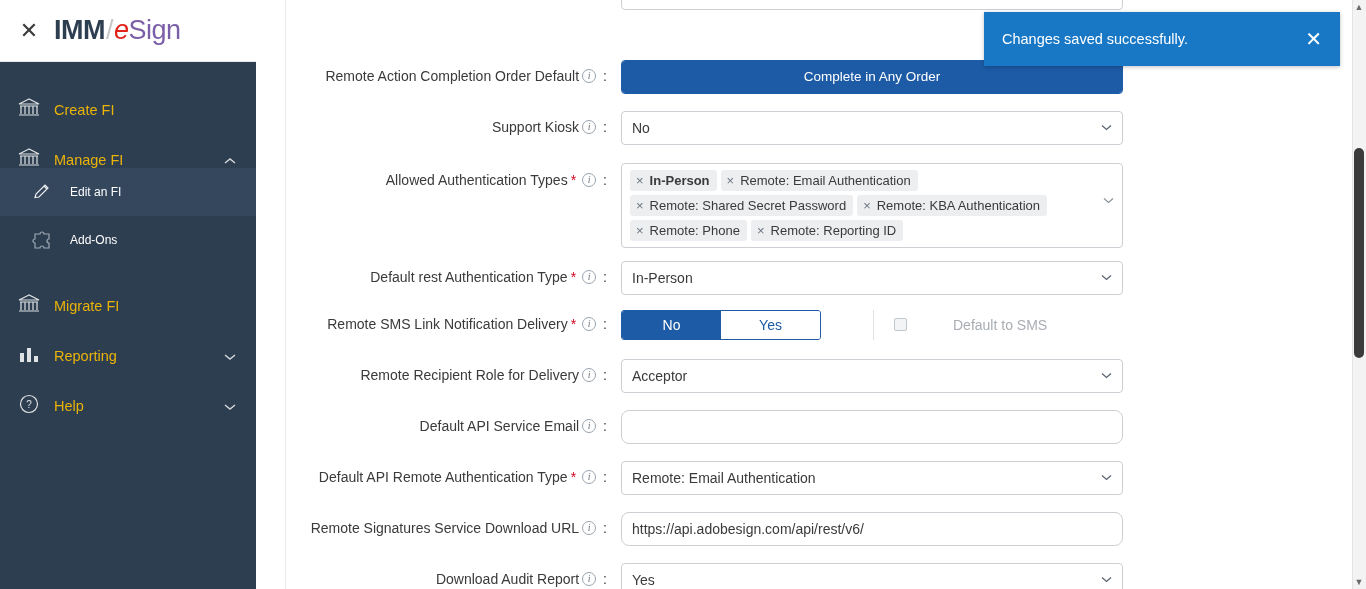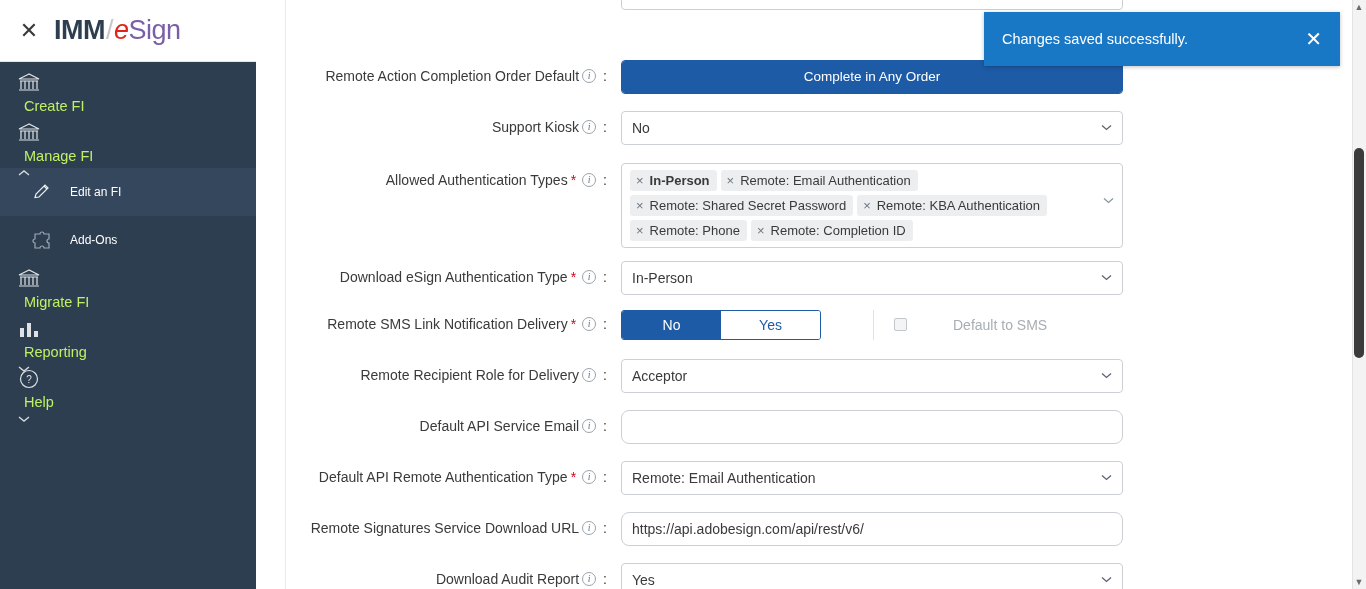--- a/index.html
+++ b/index.html
@@ -52,27 +52,26 @@
   }
   .logo .imm { color: #2d3e50; font-weight: bold; }
   .logo .e { color: #e2231a; font-style: italic; font-weight: 500; }
   .logo .sign { color: #7a5ea8; font-weight: 500; }
   .logo .slash { color: #c7c7c7; font-weight: 300; margin: 0 1px; }
 
   .nav { padding-top: 6px; }
   .nav-item {
     height: 50px;
     display: flex;
-    align-items: flex-start;
+    align-items: flex-end;
     padding: 0 18px 0 18px;
     font-size: 14.5px;
-    color: #bef264;
+    color: #eab308;
     cursor: pointer;
     position: relative;
-    flex-direction: column;
   }
   .nav-item .ico {
     width: 30px;
     flex: 0 0 30px;
     display: flex; align-items: center; justify-content: flex-start;
     opacity: 0.85;
   }
   .nav-item .lbl { flex: 1; padding-left: 6px; }
   .nav-item .chev {
     width: 14px; flex: 0 0 14px;
@@ -520,34 +519,34 @@
             <span class="tag">
               <span class="x">×</span>
               <span class="t">Remote: KBA Authentication</span>
             </span>
             <span class="tag">
               <span class="x">×</span>
               <span class="t">Remote: Phone</span>
             </span>
             <span class="tag">
               <span class="x">×</span>
-              <span class="t">Remote: Completion ID</span>
+              <span class="t">Remote: Reporting ID</span>
             </span>
             <span class="caret">
               <svg width="11" height="7" viewBox="0 0 11 7">
                   <path d="M1 1.5 5.5 5.5 10 1.5" fill="none" stroke="#8c959d" stroke-width="1.3"></path>
                 </svg>
             </span>
           </div>
         </div>
       </div>
 
       <div class="row" style="height:51px;align-items:center;padding-top:8px;">
         <div class="label-cell">
-          <span>Download eSign Authentication Type</span>
+          <span>Default rest Authentication Type</span>
           <span class="req">*</span>
           <span class="info-ico">i</span>
           <span class="colon">:</span>
         </div>
         <div class="ctl-cell">
           <div class="select">
             <span class="val">In-Person</span>
             <span class="caret">
               <svg width="11" height="7" viewBox="0 0 11 7">
                   <path d="M1 1.5 5.5 5.5 10 1.5" fill="none" stroke="#5a6570" stroke-width="1.3"></path>

